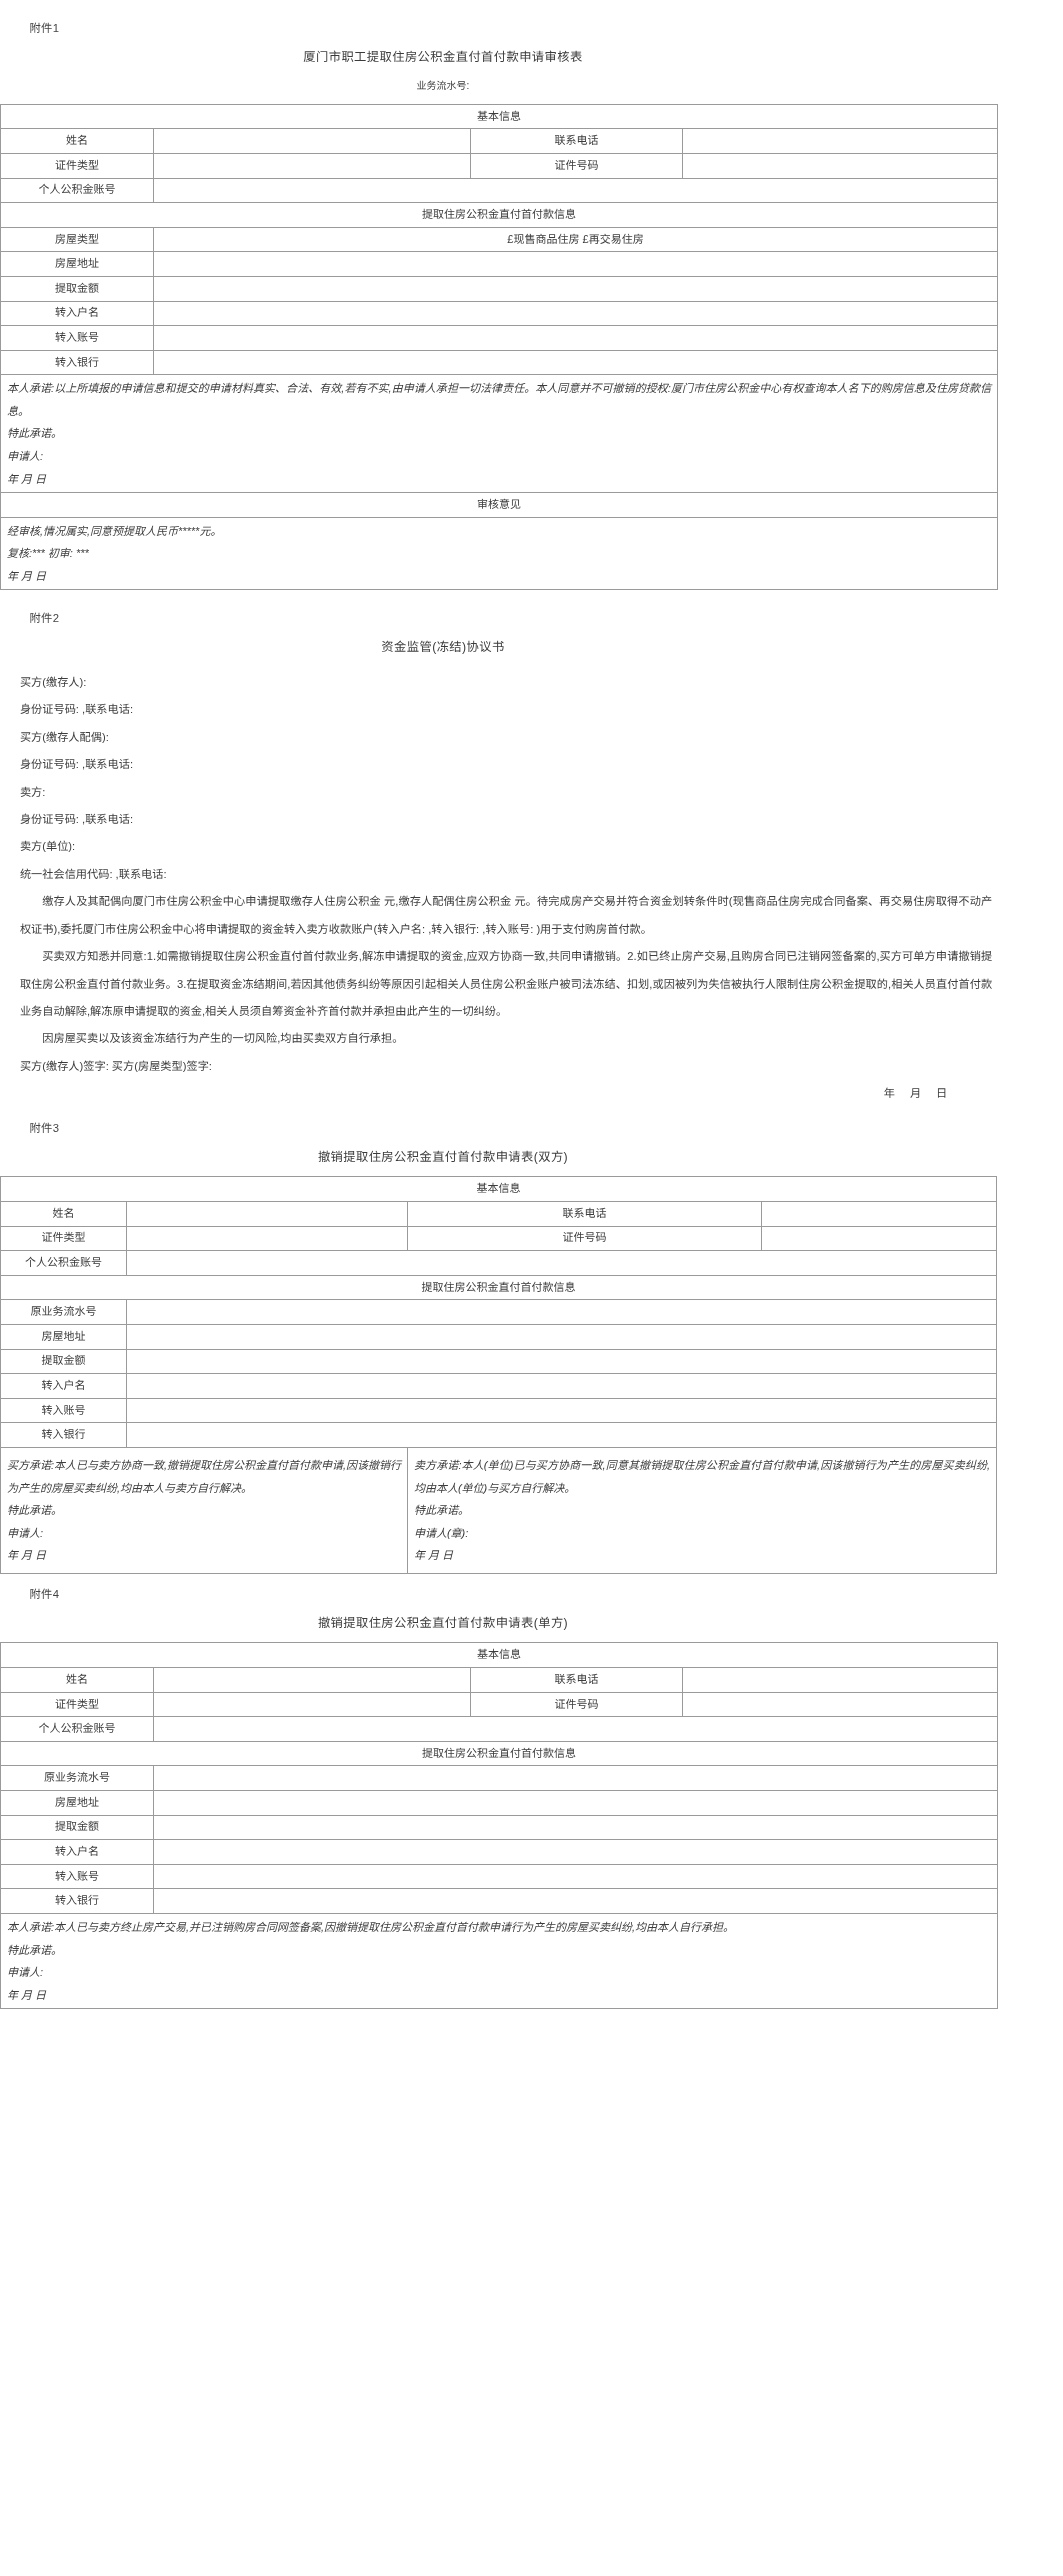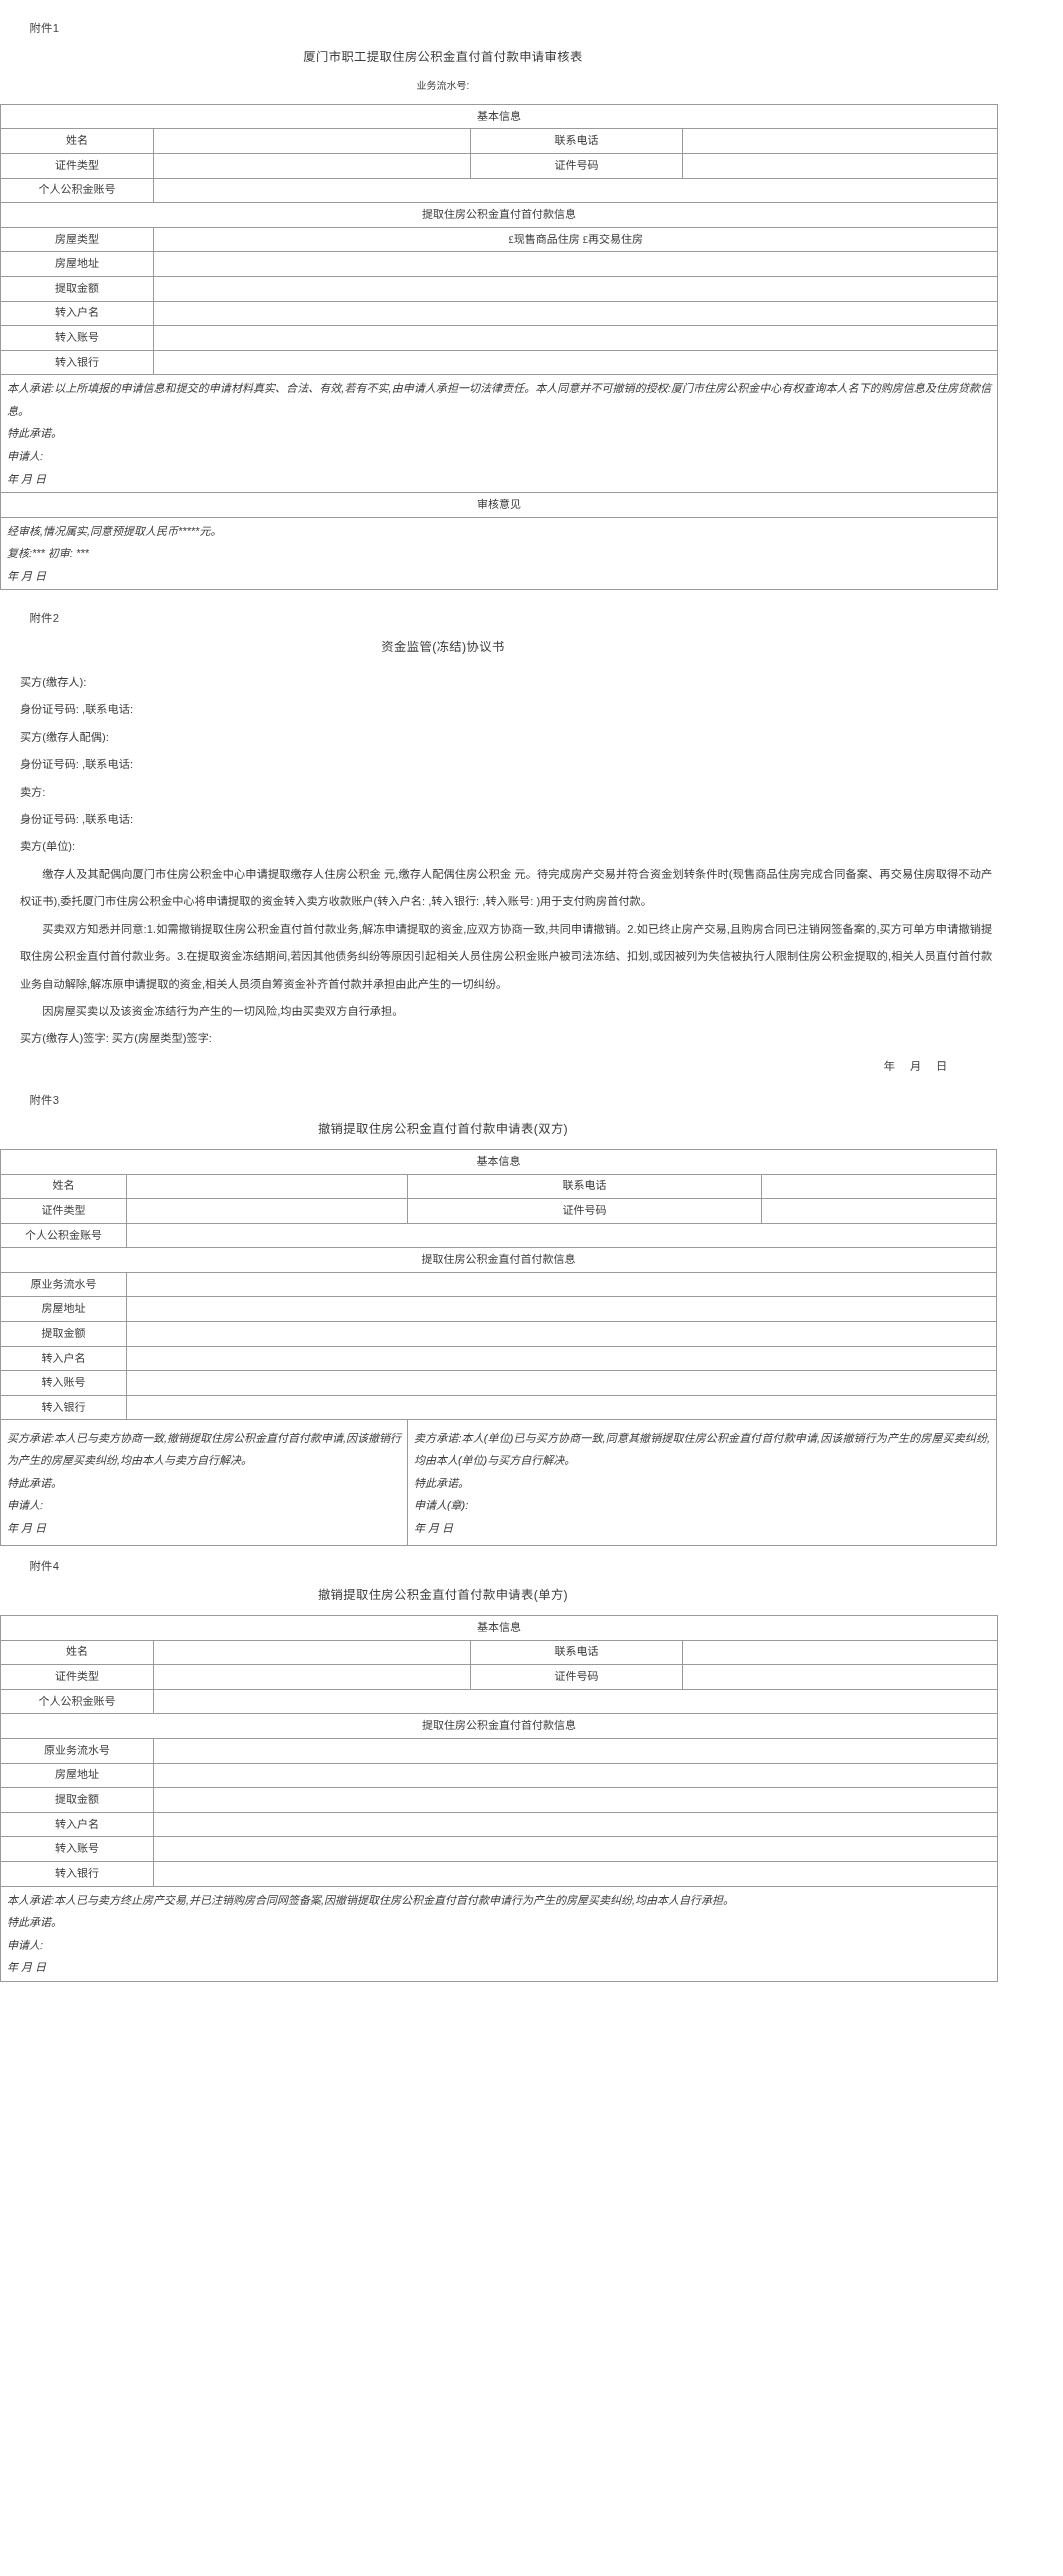--- a/index.html
+++ b/index.html
@@ -88,21 +88,21 @@
   .free p {
     margin: 0 0 0 16px;
     line-height: 2.45;
     font-size: 11.2px;
     color: #3d3d3d;
     text-align: justify;
   }
   .free p.ind { text-indent: 2em; }
   .free p.right { text-align: right; padding-right: 39px; }
   .dateline { letter-spacing: 5.9px; }
-  .chk { font-family: Liberation Serif, serif; }
+  .chk { font-family: Liberation Sans, sans-serif; }
 </style>
 </head>
 <body>
 
 <div class="page">
 
   <div class="spacer-md"></div>
 
   <div class="attach-label">附件1</div>
 
@@ -194,20 +194,21 @@
   <div class="spacer-sm"></div>
 
   <div class="free">
     <p>买方(缴存人):</p>
     <p>身份证号码:          ,联系电话:</p>
     <p>买方(缴存人配偶):</p>
     <p>身份证号码:          ,联系电话:</p>
     <p>卖方:</p>
     <p>身份证号码:          ,联系电话:</p>
     <p>卖方(单位):</p>
+    <p>统一社会信用代码:          ,联系电话:</p>
     <p class="ind">缴存人及其配偶向厦门市住房公积金中心申请提取缴存人住房公积金          元,缴存人配偶住房公积金          元。待完成房产交易并符合资金划转条件时(现售商品住房完成合同备案、再交易住房取得不动产权证书),委托厦门市住房公积金中心将申请提取的资金转入卖方收款账户(转入户名:                    ,转入银行:                    ,转入账号:                    )用于支付购房首付款。</p>
     <p class="ind">买卖双方知悉并同意:1.如需撤销提取住房公积金直付首付款业务,解冻申请提取的资金,应双方协商一致,共同申请撤销。2.如已终止房产交易,且购房合同已注销网签备案的,买方可单方申请撤销提取住房公积金直付首付款业务。3.在提取资金冻结期间,若因其他债务纠纷等原因引起相关人员住房公积金账户被司法冻结、扣划,或因被列为失信被执行人限制住房公积金提取的,相关人员直付首付款业务自动解除,解冻原申请提取的资金,相关人员须自筹资金补齐首付款并承担由此产生的一切纠纷。</p>
     <p class="ind">因房屋买卖以及该资金冻结行为产生的一切风险,均由买卖双方自行承担。</p>
     <p>买方(缴存人)签字:        买方(房屋类型)签字:</p>
     <p class="right dateline">年  月  日</p>
   </div>
 
   <div class="spacer-sm"></div>
 
   <div class="attach-label">附件3</div>

